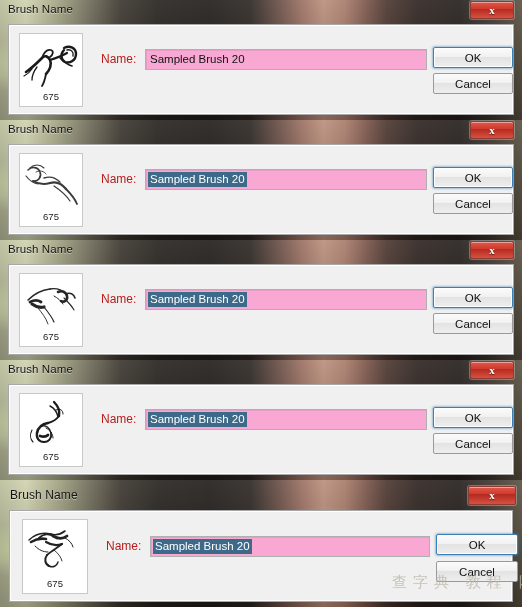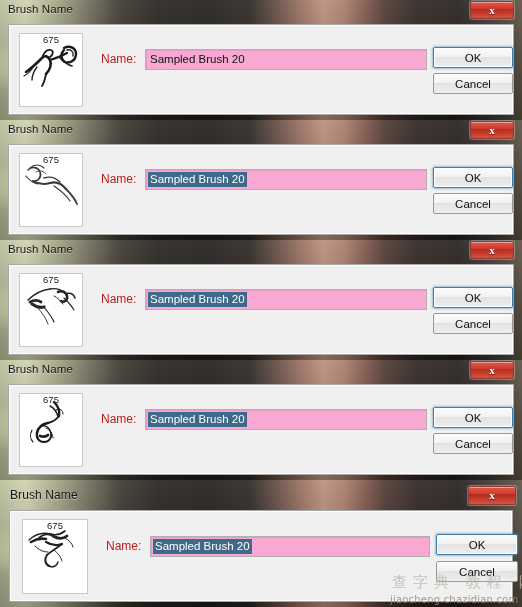--- a/index.html
+++ b/index.html
@@ -66,21 +66,21 @@
     position:absolute;left:8px;
     background:#f0f0f0;
     border:1px solid #a8a8a8;
     box-shadow:inset 0 0 0 1px #ffffff;
   }
 
   
   .thumb{
     position:absolute;
     background:#ffffff;border:1px solid #c8c8c8;
-    display:flex;flex-direction:column;align-items:center;
+    display:flex;flex-direction:column;align-items:center;justify-content:flex-end;
     overflow:hidden;
   }
   .thumb svg{position:absolute;left:0;top:0;}
   .thumb-num{
     position:relative;font-size:9.5px;color:#222;margin-bottom:4px;
     font-family:"Liberation Sans",sans-serif;
   }
 
   .name-label{
     position:absolute;font-size:12px;color:#b91c1c;white-space:nowrap;
@@ -317,16 +317,15 @@
         <span class="val">Sampled Brush 20</span>
       </div>
       <div class="btn focus" style="left:426px;top:23px;width:80px;">
         <span>OK</span>
       </div>
       <div class="btn" style="left:426px;top:50px;width:80px;">
         <span>Cancel</span>
       </div>
       <div class="wm-cn" style="left:382px;top:62px;">查字典 教程 网</div>
     </div>
-    <div class="wm-url" style="left:390px;top:114px;">jiaocheng.chazidian.com</div>
   </div>
 
 </div>
 
 </body></html>

